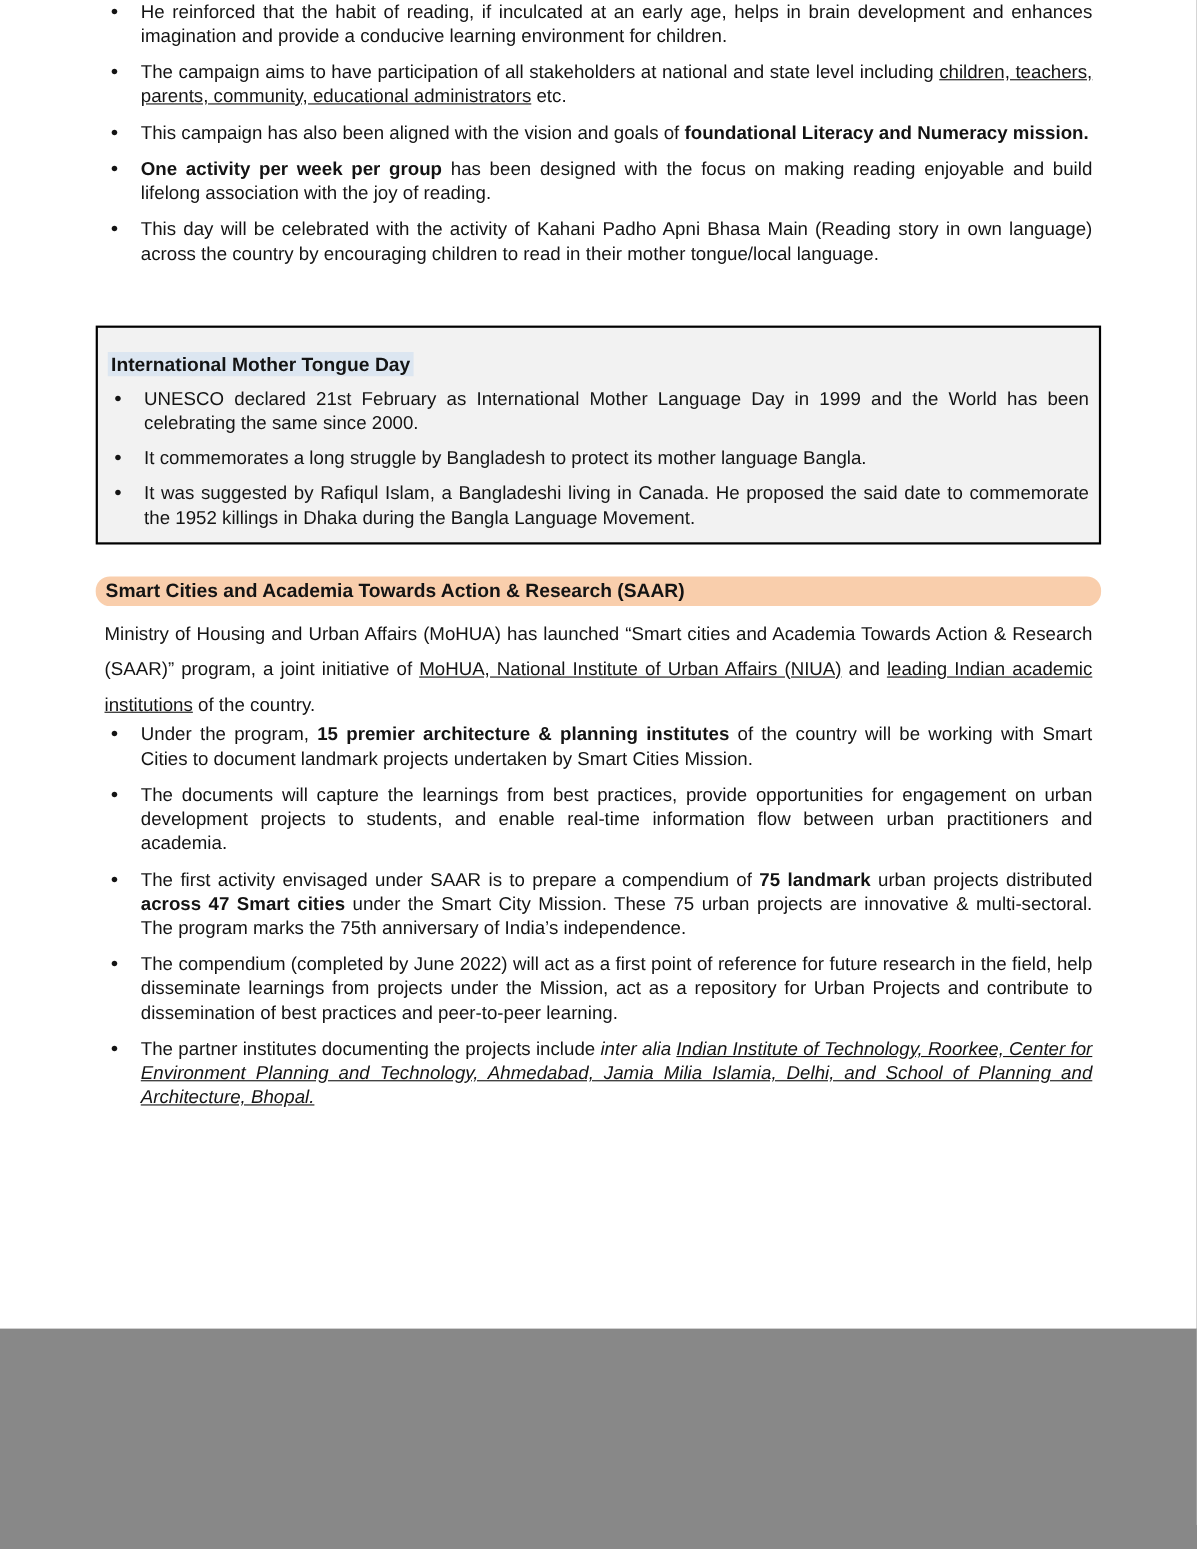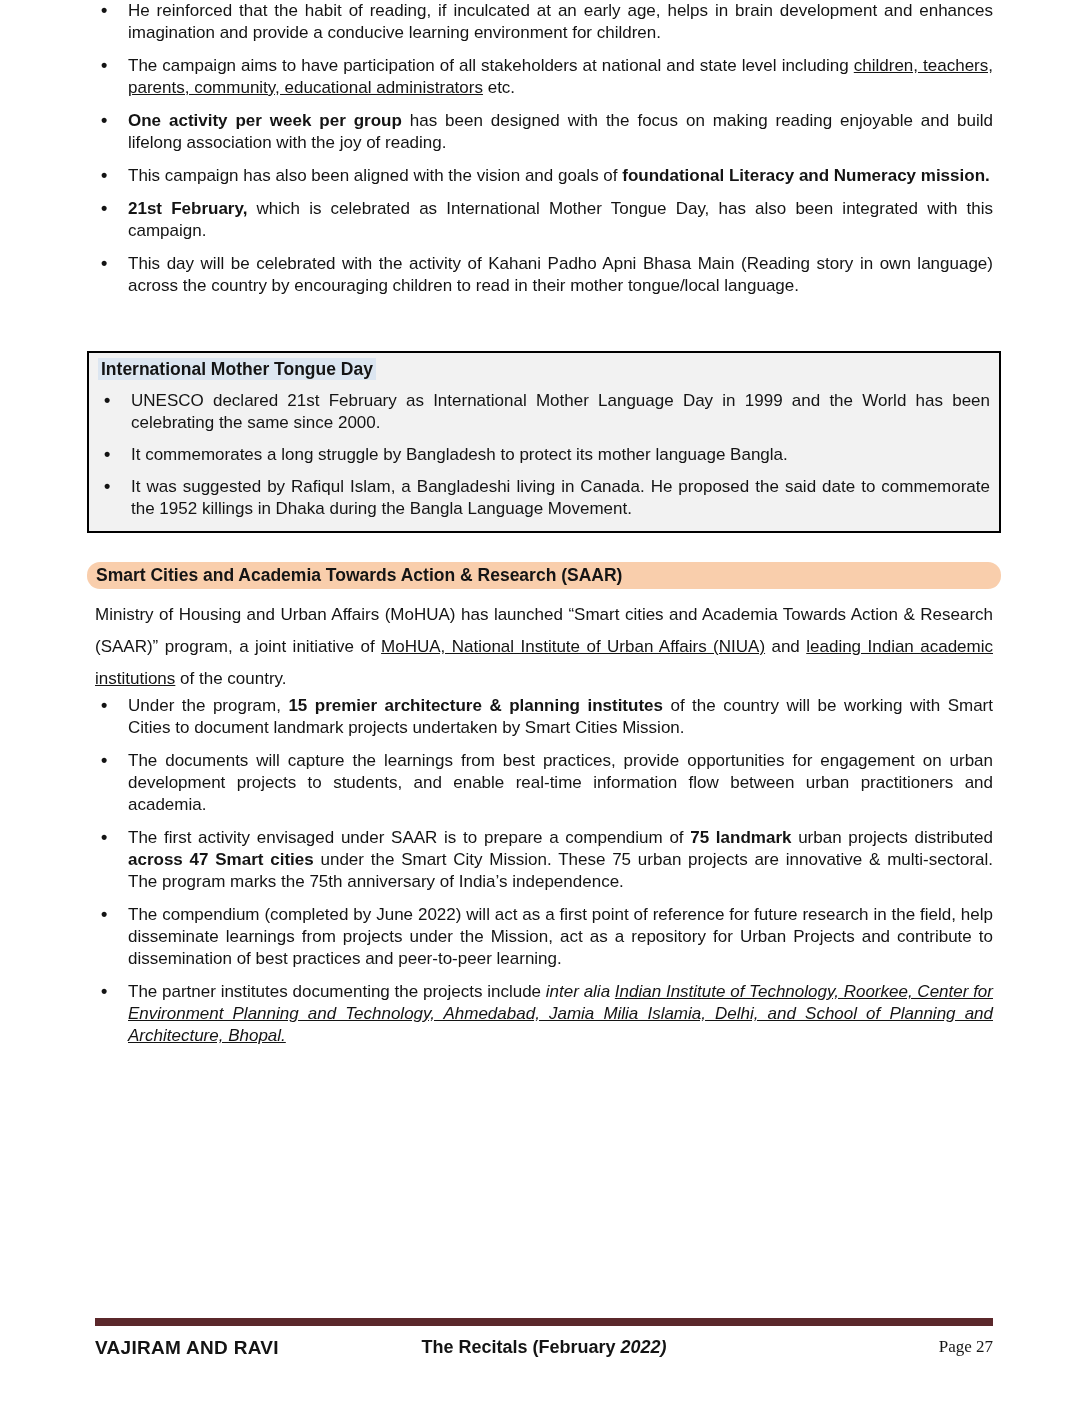--- a/index.html
+++ b/index.html
@@ -7,21 +7,21 @@
     --page-bg:#ffffff;
     --box-bg:#f2f2f2;
     --box-border:#000000;
     --box-title-highlight:#dce6f1;
     --saar-heading-bg:#f9ceac;
     --footer-bar-color:#5b282b;
   }
   html,body{margin:0;padding:0;background:#888;}
   .page{
     position:relative;
-    width:1088px;height:1408px;
+    width:1088px;height:1208px;
     margin:0 auto;
     background:var(--page-bg);
     color:var(--text-color);
     font-family:"Liberation Sans", sans-serif;
     overflow:hidden;
   }
   .content{position:absolute;left:95px;top:0;width:898px;}
   ul.bullets{list-style:none;margin:0;padding:0;}
   ul.bullets li{
     position:relative;
@@ -34,21 +34,21 @@
   ul.bullets li::before{
     content:"\2022";
     position:absolute;left:6px;top:-1px;
     font-size:18px;font-weight:bold;
   }
   .top-list{margin-top:52px;}
   .imtd-box{
     margin:54px -8px 0 -8px;
     border:2px solid var(--box-border);
     background:var(--box-bg);
-    padding:5px 9px 1px 9px;
+    padding:22px 9px 1px 9px;
   }
   .box-title{font-weight:bold;font-size:17.5px;line-height:22px;margin:0 0 10px 0;}
   .box-title .hl{background:var(--box-title-highlight);padding:1px 3px;}
   .imtd-box ul.bullets li{margin-bottom:10px;}
   .saar-heading{
     margin:29px -8px 10px -8px;
     background:var(--saar-heading-bg);
     font-weight:bold;
     font-size:17.5px;
     line-height:20px;
@@ -73,23 +73,22 @@
 </style>
 </head>
 <body>
 
 <div class="page">
   <div class="content">
 
     <ul class="bullets top-list">
         <li><span class="seg">He reinforced that the habit of reading, if inculcated at an early age, helps in brain development and enhances imagination and provide a conducive learning environment for children.</span></li>
         <li><span class="seg">The campaign aims to have participation of all stakeholders at national and state level including </span><span class="seg u">children, teachers, parents, community, educational administrators</span><span class="seg"> etc.</span></li>
+        <li><span class="seg">This campaign has also been aligned with the vision and goals of </span><span class="seg b">foundational Literacy and Numeracy mission.</span></li>
         <li><span class="seg b">One activity per week per group</span><span class="seg"> has been designed with the focus on making reading enjoyable and build lifelong association with the joy of reading.</span></li>
-        <li><span class="seg">This campaign has also been aligned with the vision and goals of </span><span class="seg b">foundational Literacy and Numeracy mission.</span></li>
-        <li><span class="seg b">21st February,</span><span class="seg"> which is celebrated as International Mother Tongue Day, has also been integrated with this campaign.</span></li>
         <li><span class="seg">This day will be celebrated with the activity of Kahani Padho Apni Bhasa Main (Reading story in own language) across the country by encouraging children to read in their mother tongue/local language.</span></li>
       </ul>
 
     <div class="imtd-box">
       <div class="box-title">
         <span class="hl">International Mother Tongue Day</span>
       </div>
       <ul class="bullets">
           <li><span class="seg">UNESCO declared 21st February as International Mother Language Day in 1999 and the World has been celebrating the same since 2000.</span></li>
           <li><span class="seg">It commemorates a long struggle by Bangladesh to protect its mother language Bangla.</span></li>

